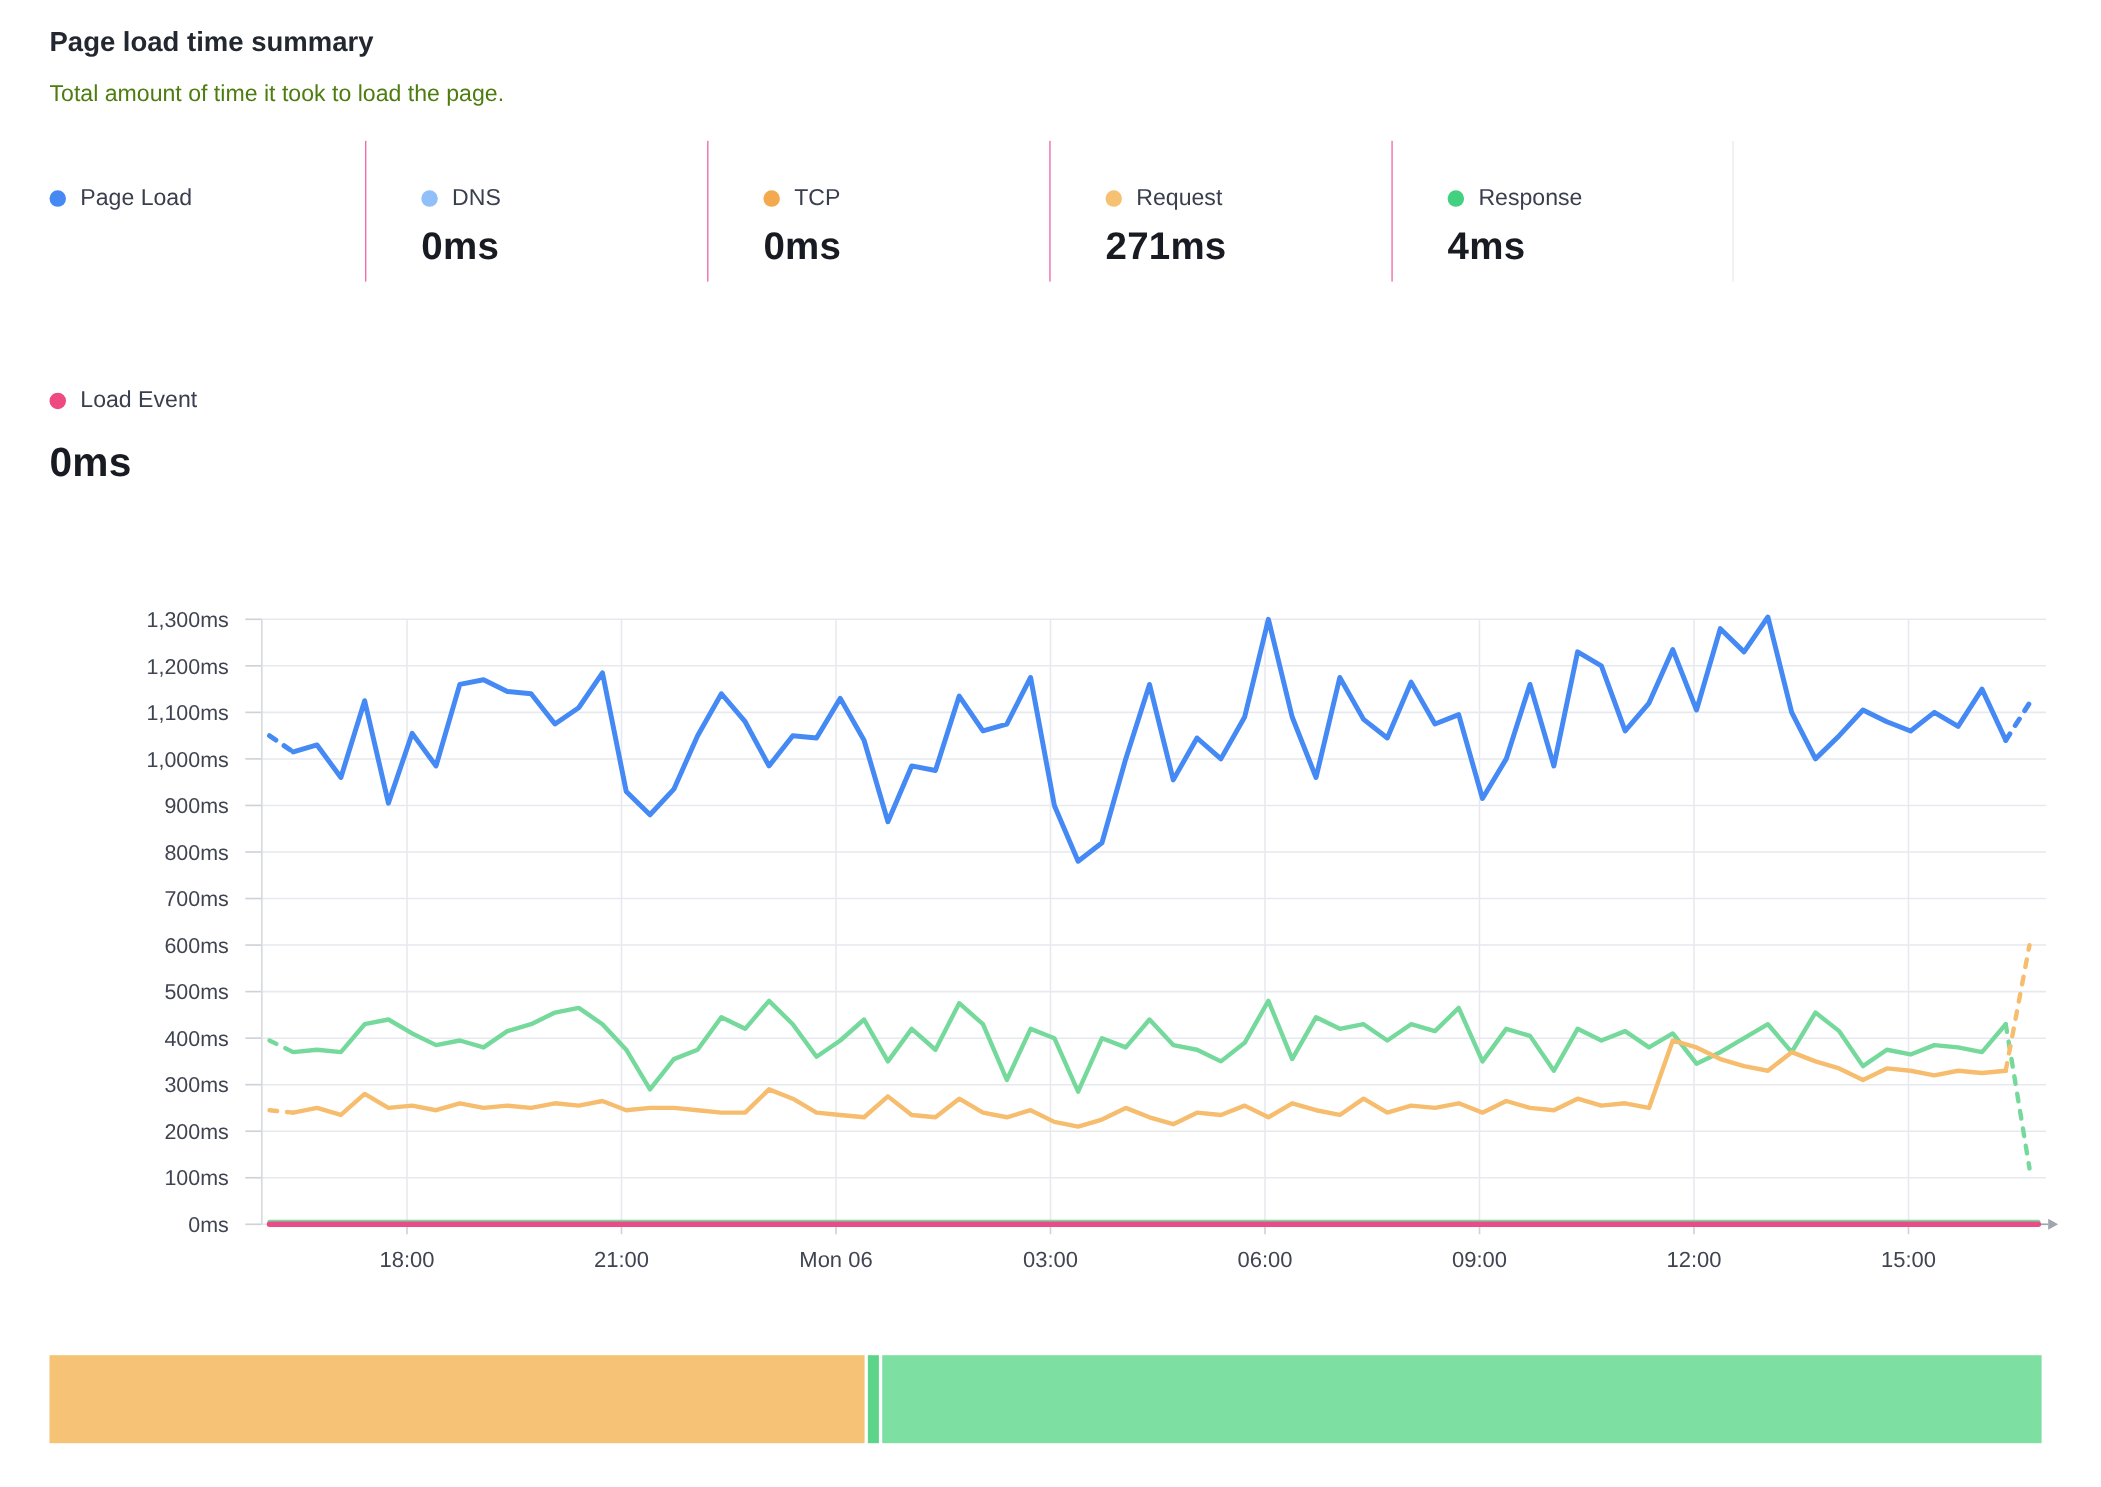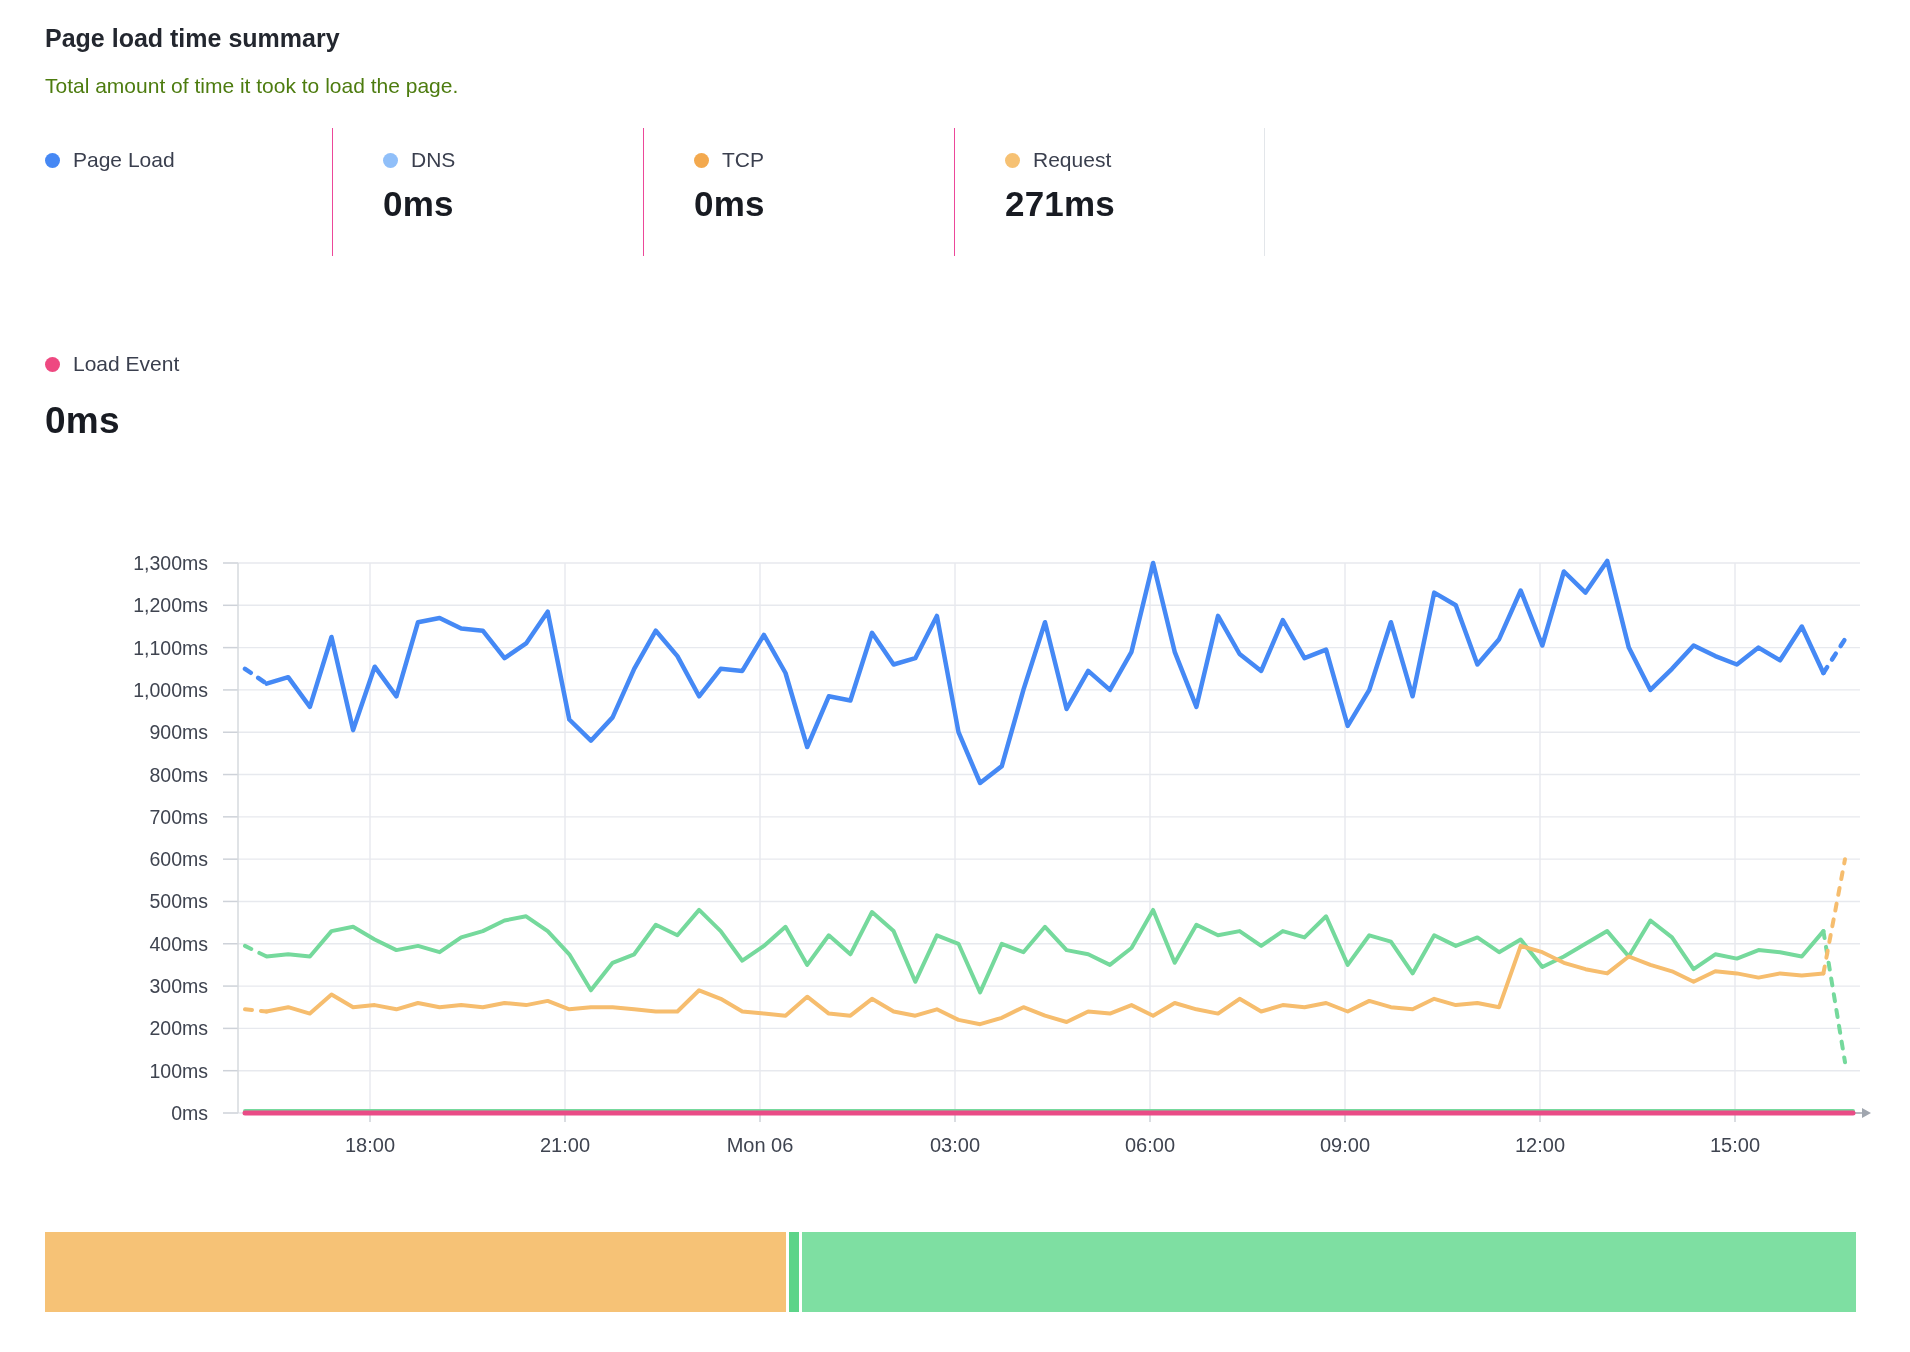--- a/index.html
+++ b/index.html
@@ -5,21 +5,21 @@
   html,body{margin:0;padding:0;background:#ffffff;}
   body{width:1910px;height:1352px;position:relative;overflow:hidden;
        font-family:"Liberation Sans","DejaVu Sans",sans-serif;color:#20242e;}
   .page-title{position:absolute;left:45px;top:24px;font-size:25px;font-weight:700;color:#23272f;}
   .page-subtitle{position:absolute;left:45px;top:74px;font-size:21px;font-weight:400;color:#4d7c0f;}
   .stats-row{position:absolute;left:45px;top:128px;display:flex;height:128px;}
   .stat{box-sizing:border-box;}
   .stat-w0{width:287px;}
   .stat-w{width:311px;border-left:1px solid #ec4899;padding-left:50px;}
   .stat:last-child{border-right:1px solid #e3e6ea;}
-  .stat-label-row{display:flex;align-items:center;margin-top:20px;}
+  .stat-label-row{display:flex;align-items:center;margin-top:40px;}
   .dot{width:15px;height:15px;border-radius:50%;flex:0 0 auto;}
   .stat-label{margin-left:13px;font-size:21px;color:#3a3f4e;}
   .stat-value{margin-top:12px;font-size:35px;font-weight:700;color:#181b22;letter-spacing:.2px;}
   .stat2{position:absolute;left:45px;top:352px;}
   .stat2 .stat-label-row{margin-top:0;}
   .stat2 .stat-value{margin-top:24px;font-size:37px;}
   .chart-wrap{position:absolute;left:0;top:430px;width:1910px;height:780px;}
   .chart-wrap svg{display:block;}
   .chart-wrap text{font-family:"Liberation Sans","DejaVu Sans",sans-serif;}
   .timeline-bar{position:absolute;left:45px;top:1232px;width:1811px;height:80px;display:flex;}
@@ -52,20 +52,27 @@
       <span class="stat-label">TCP</span>
     </div>
     <div class="stat-value">0ms</div>
   </div>
   <div class="stat stat-w">
     <div class="stat-label-row">
       <span class="dot" style="background: rgb(246, 193, 115);"></span>
       <span class="stat-label">Request</span>
     </div>
     <div class="stat-value">271ms</div>
+  </div>
+  <div class="stat stat-w">
+    <div class="stat-label-row">
+      <span class="dot" style="background: rgb(67, 209, 129);"></span>
+      <span class="stat-label">Response</span>
+    </div>
+    <div class="stat-value">4ms</div>
   </div>
 </div>
 
 <div class="stat2">
   <div class="stat-label-row">
     <span class="dot" style="background: rgb(238, 73, 129);"></span>
     <span class="stat-label">Load Event</span>
   </div>
   <div class="stat-value">0ms</div>
 </div>

